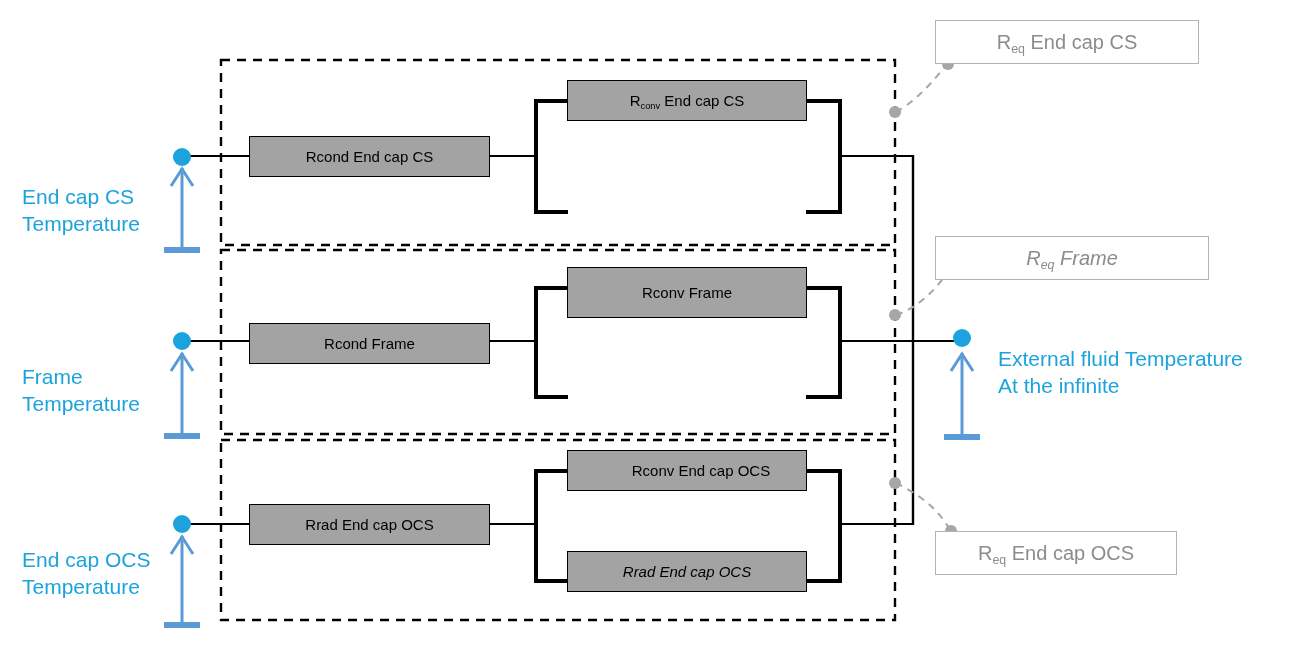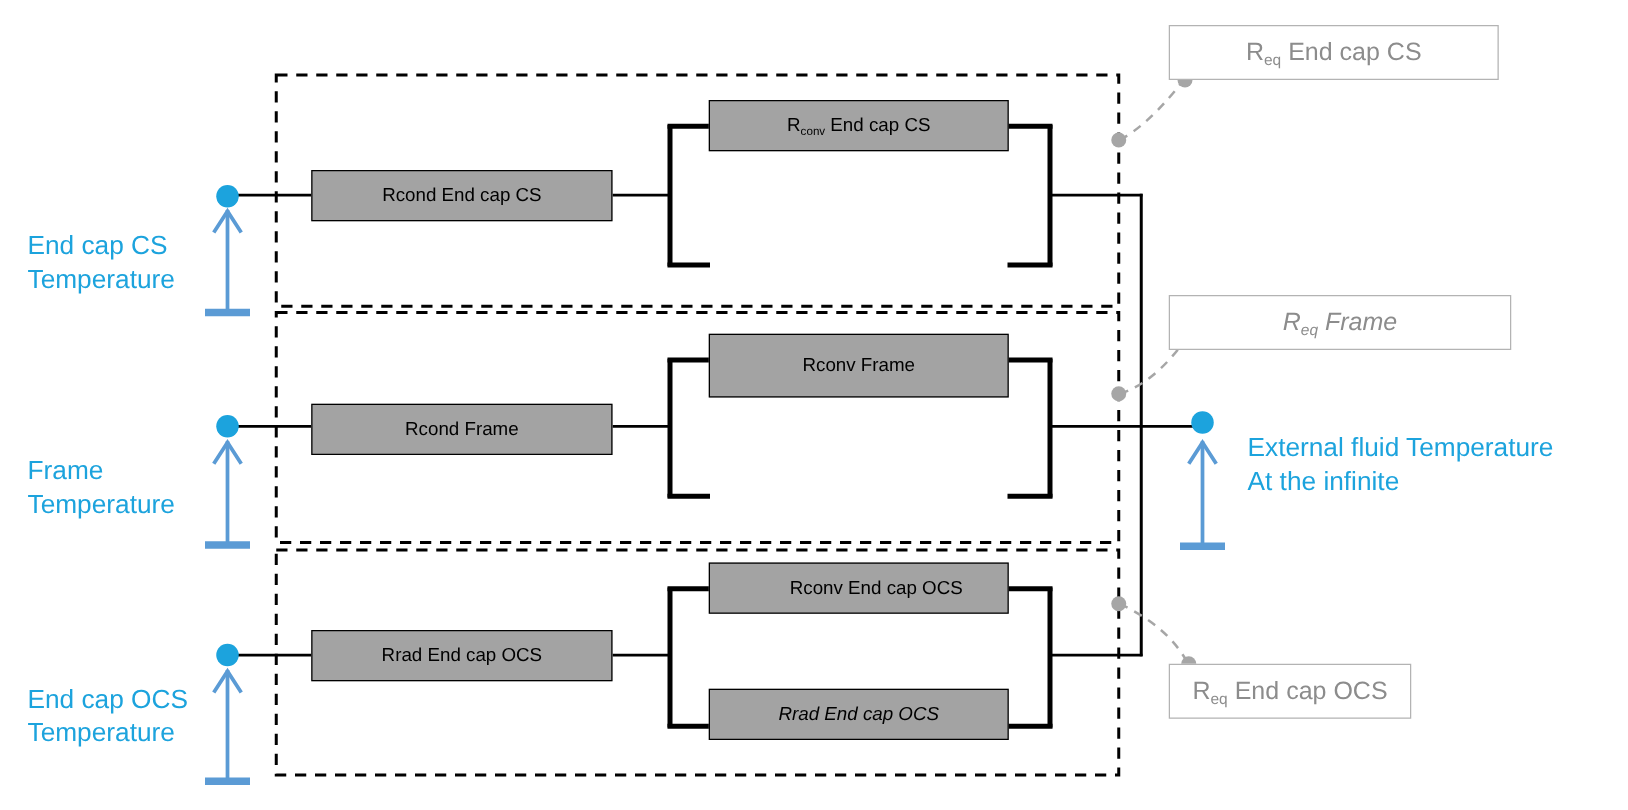--- a/index.html
+++ b/index.html
@@ -203,21 +203,21 @@
   </div>
 
   <div class="node-box" style="left:567px; top:450px; width:240px; height:41px;padding-left:28px;">
     <span><span>Rconv</span><span> End cap OCS</span></span>
   </div>
 
   <div class="node-box" style="left:567px; top:551px; width:240px; height:41px;font-style:italic;">
     <span>Rrad End cap OCS</span>
   </div>
 
-  <div class="eq-box" style="left:935px; top:531px; width:194px; height:44px;">
+  <div class="eq-box" style="left:935px; top:531px; width:242px; height:44px;">
     <span><span>R</span><sub>eq</sub><span> End cap OCS</span></span>
   </div>
 
   <div class="temp-label left-side" style="left:22px; top:547px;">
     <div>End cap OCS</div>
     <div>Temperature</div>
   </div>
 
   <div class="temp-label right-side" style="left:998px; top:346px;">
     <div>External fluid Temperature</div>

